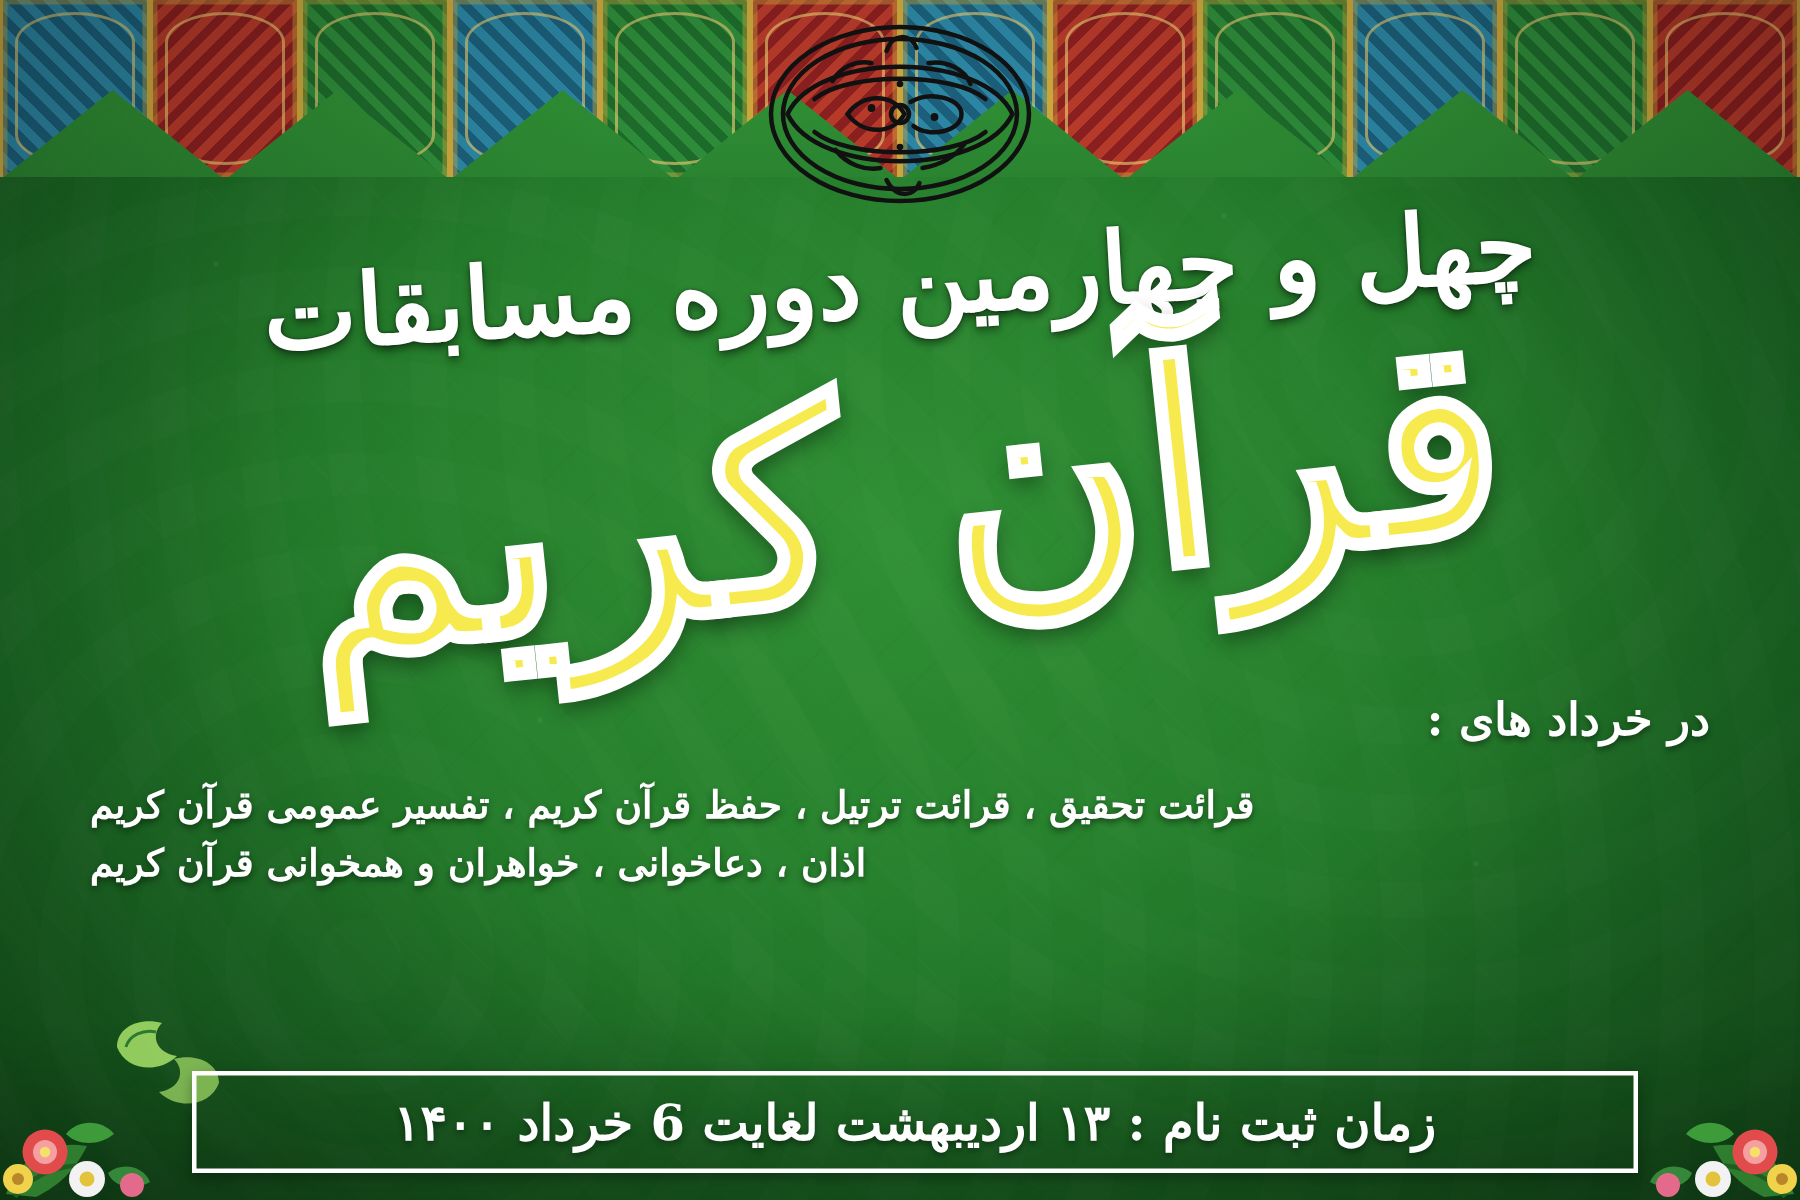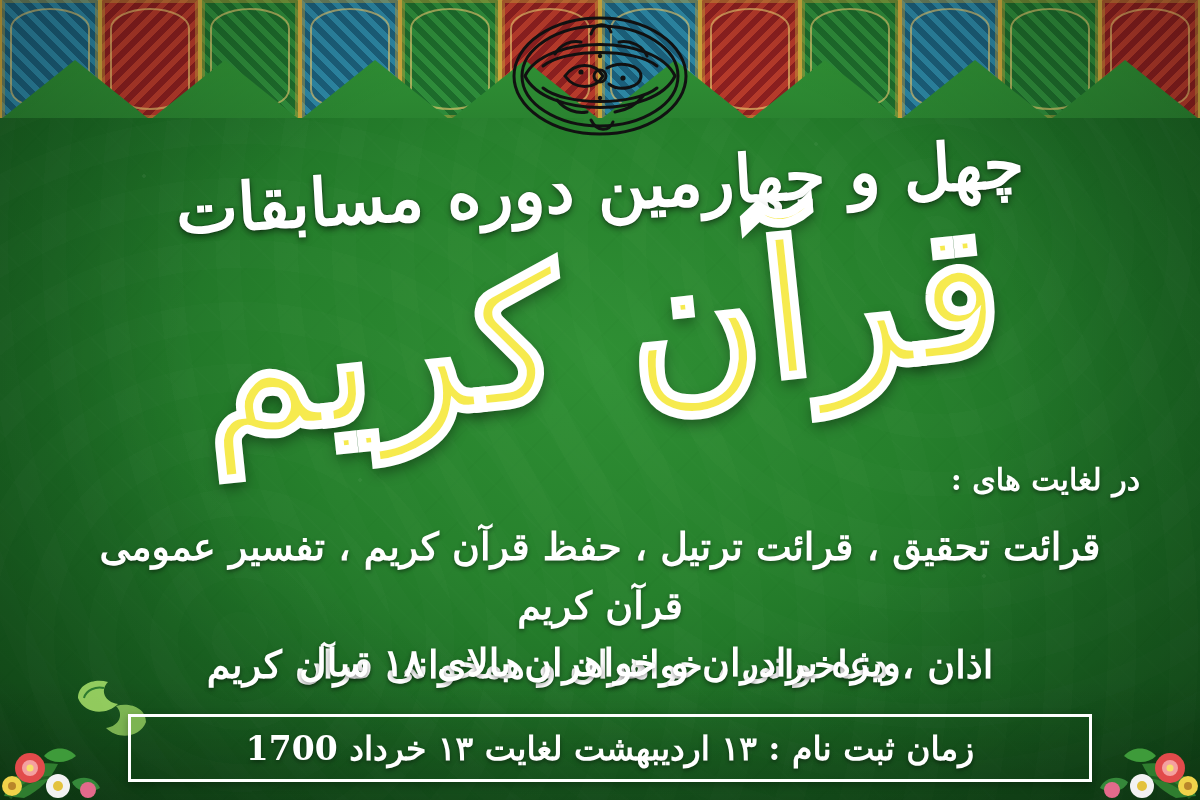--- a/index.html
+++ b/index.html
@@ -171,24 +171,24 @@
     font-weight: 700;
     font-size: 30px;
     color: #ffffff;
     text-shadow: 0 2px 4px rgba(0,0,0,.45);
     z-index: 5;
   }
   .fields-list {
     position: absolute;
     top: 518px;
     left: 60px; right: 60px;
-    text-align: center;
-    font-family: "DejaVu Serif", "Liberation Serif", serif;
-    font-weight: 700;
-    font-size: 38px;
+    text-align: left;
+    font-family: "DejaVu Serif", "Liberation Serif", serif;
+    font-weight: 700;
+    font-size: 25px;
     line-height: 1.55;
     color: #ffffff;
     text-shadow: 0 2px 4px rgba(0,0,0,.45);
     z-index: 5;
   }
   .audience {
     position: absolute;
     top: 640px;
     left: 0; right: 0;
     text-align: center;
@@ -316,30 +316,29 @@
   </div>
 
   <div class="headline">
     <div class="line1">چهل و چهارمین دوره مسابقات</div>
   </div>
 
   <div class="quran-title">
     <span>قرآن کریم</span>
   </div>
 
-  <div class="fields-label">در لغایت های :</div>
+  <div class="fields-label">در خرداد های :</div>
   <div class="fields-list">
     <div>قرائت تحقیق ، قرائت ترتیل ، حفظ قرآن کریم ، تفسیر عمومی قرآن کریم</div>
     <div>اذان ، دعاخوانی ، خواهران و همخوانی قرآن کریم</div>
   </div>
 
-  <div class="audience">ویژه برادران و خواهران بالای ۱۸ سال</div>
 
   <div class="date-box">
-    <span>زمان ثبت نام : ۱۳ اردیبهشت لغایت ۱۳ خرداد 1700</span>
+    <span>زمان ثبت نام : ۱۳ اردیبهشت لغایت 6 خرداد ۱۴۰۰</span>
   </div>
 
   <div class="corner-ornament o1">
     <svg viewBox="0 0 54 44" xmlns="http://www.w3.org/2000/svg">
       <path d="M4 22 C4 8, 20 2, 34 6 C26 14, 30 26, 44 28 C32 40, 10 38, 4 22 Z" fill="#a8e06a" opacity=".85"></path>
       <path d="M10 22 C12 14, 22 10, 30 12" fill="none" stroke="#2d7a2f" stroke-width="2"></path>
     </svg>
   </div>
   <div class="corner-ornament o2">
     <svg viewBox="0 0 54 44" xmlns="http://www.w3.org/2000/svg">

